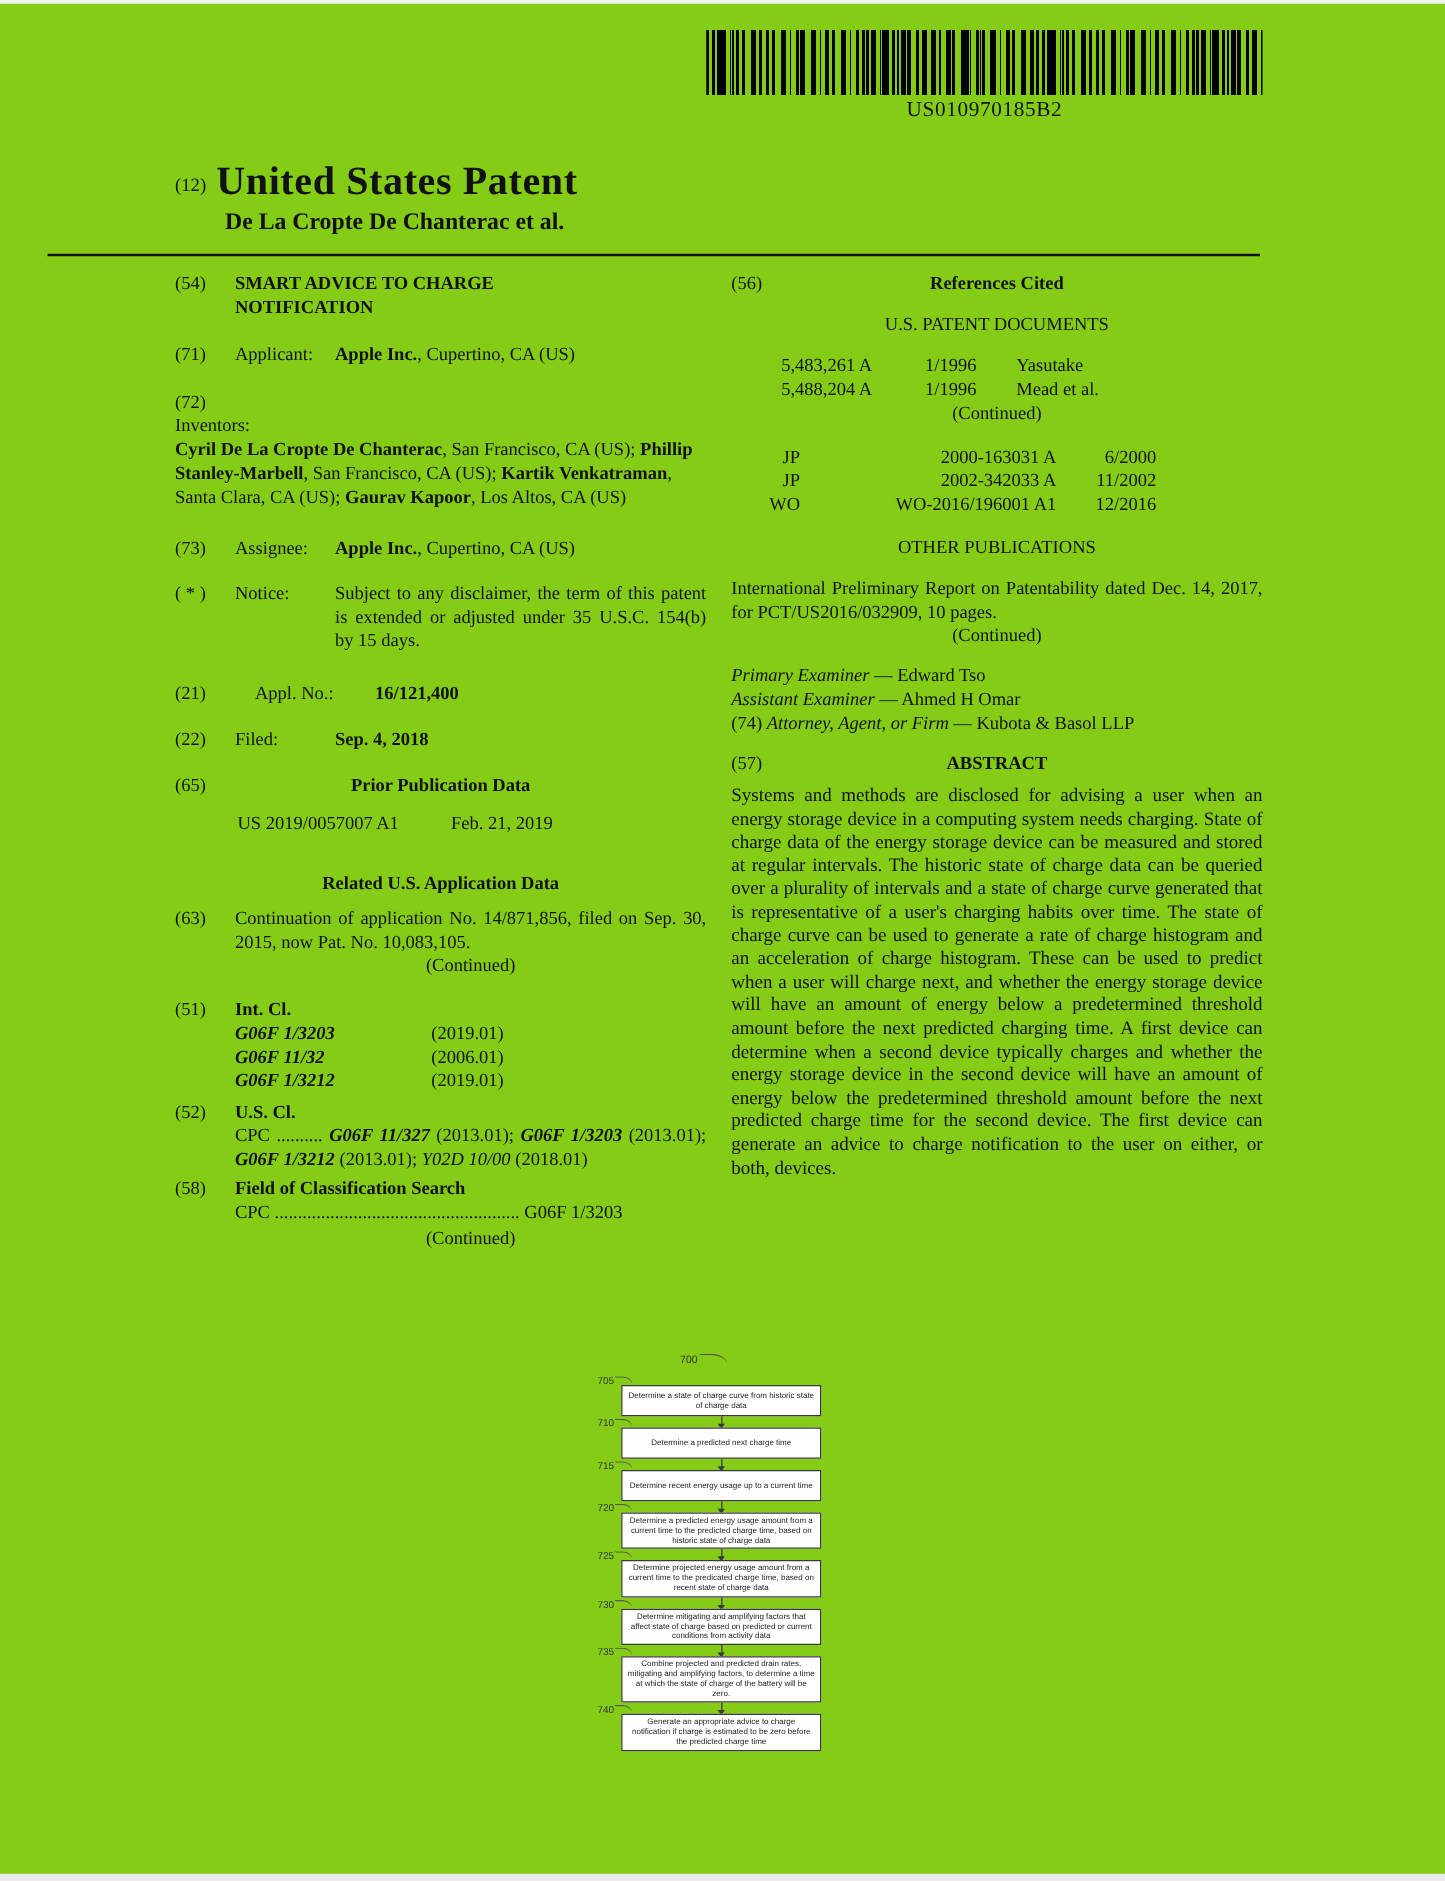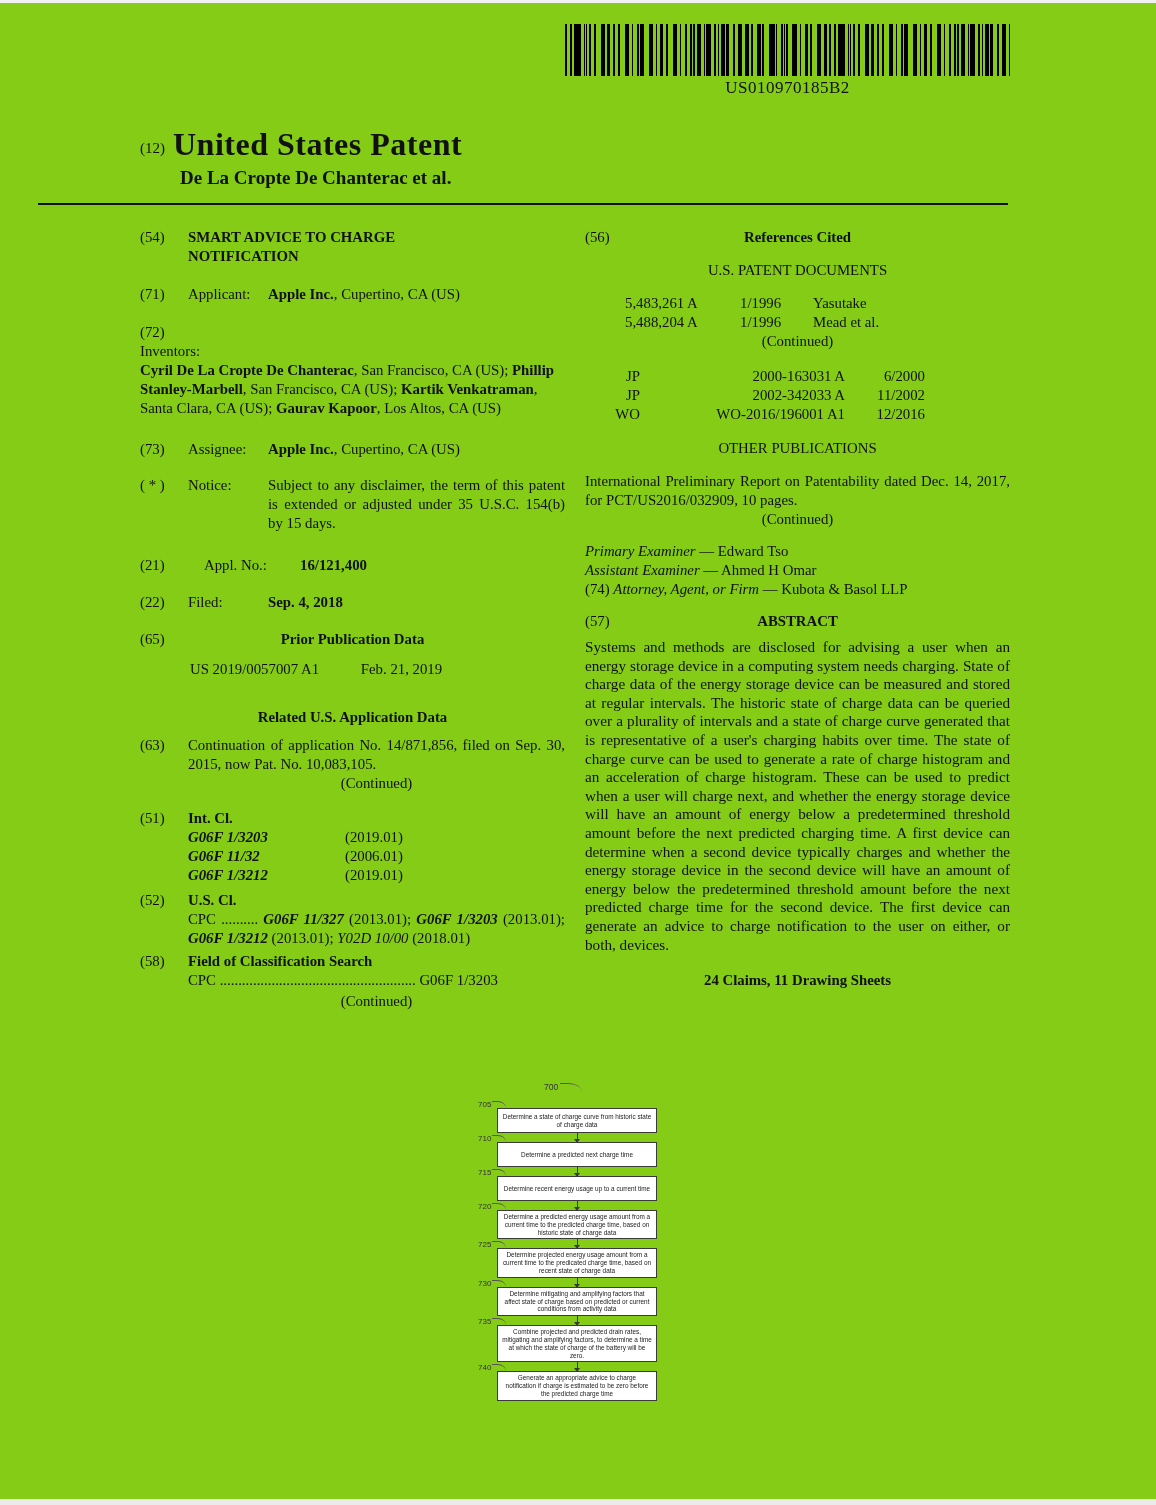--- a/index.html
+++ b/index.html
@@ -28,21 +28,21 @@
   .us-patent { font-size:32px; font-weight:bold; letter-spacing:0.5px; }
   .hdr-authors { font-size:19px; font-weight:bold; margin:4px 0 0 40px; }
   .hdr-right { position:absolute; left:608px; top:134px; width:400px; }
   .hdr-right .row { display:flex; align-items:baseline; margin-bottom:6px; }
   .hdr-right .tag { font-size:15px; margin-right:8px; }
   .hdr-right .lbl { font-size:20px; font-weight:bold; }
   .hdr-right .val { font-size:21px; font-weight:bold; margin-left:auto; }
   .rule { position:absolute; left:38px; top:203px; width:970px; border-top:2px solid #111; }
 
   
-  .col { position:absolute; top:222px; width:425px; font-size:14.8px; line-height:19px; }
+  .col { position:absolute; top:212px; width:425px; font-size:14.8px; line-height:19px; }
   .col-left { left:140px; }
   .col-right { left:585px; }
   .b { font-weight:bold; }
   .i { font-style:italic; }
   .bi { font-weight:bold; font-style:italic; }
   .center { text-align:center; }
   .just { text-align:justify; }
 
   .item { display:flex; }
   .item .tag { width:48px; flex:none; }
@@ -287,21 +287,20 @@
       <div><span class="i">Assistant Examiner</span><span> — Ahmed H Omar</span></div>
       <div><span>(74) </span><span class="i">Attorney, Agent, or Firm</span><span> — Kubota &amp; Basol LLP</span></div>
     </div>
 
     <div class="hd-tagged abstract-hd">
       <span class="tag">(57)</span>
       <span>ABSTRACT</span>
     </div>
     <div class="abstract-text">Systems and methods are disclosed for advising a user when an energy storage device in a computing system needs charging. State of charge data of the energy storage device can be measured and stored at regular intervals. The historic state of charge data can be queried over a plurality of intervals and a state of charge curve generated that is representative of a user's charging habits over time. The state of charge curve can be used to generate a rate of charge histogram and an acceleration of charge histogram. These can be used to predict when a user will charge next, and whether the energy storage device will have an amount of energy below a predetermined threshold amount before the next predicted charging time. A first device can determine when a second device typically charges and whether the energy storage device in the second device will have an amount of energy below the predetermined threshold amount before the next predicted charge time for the second device. The first device can generate an advice to charge notification to the user on either, or both, devices.</div>
 
-    <div class="claims">24 Claims, 11 Drawing Sheets</div>
   </div>
 
   <div class="flowchart">
     <div class="fc-root"><span>700</span><span class="leader"></span></div>
 
     <div class="fc-step first">
       <span class="fc-label"><span>705</span><span class="leader"></span></span>
       <div class="fc-box">Determine a state of charge curve from historic state of charge data</div>
     </div>
     <div class="fc-arrow"></div>

